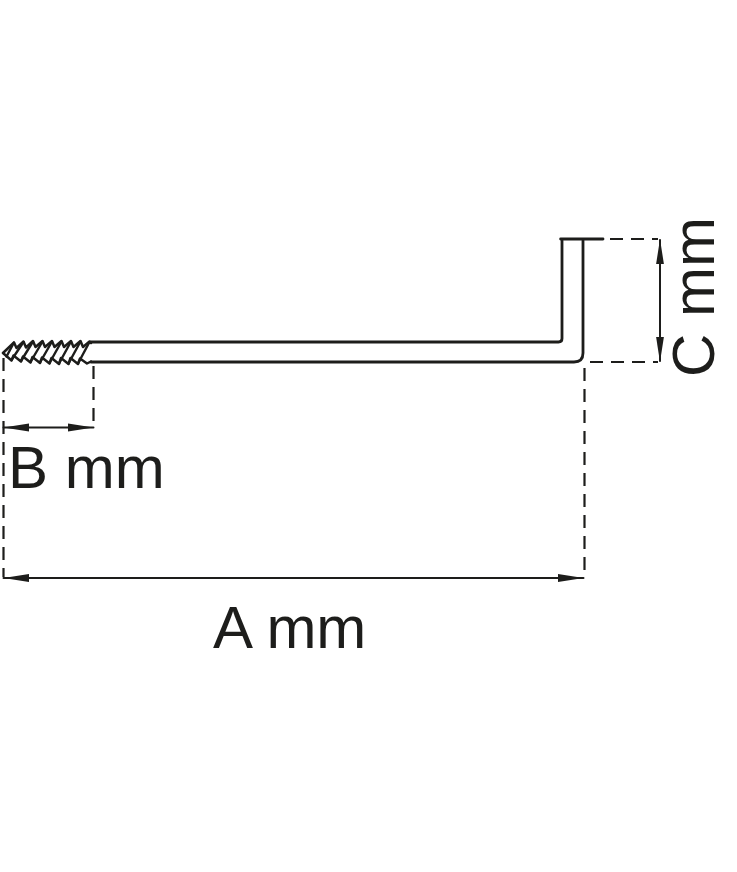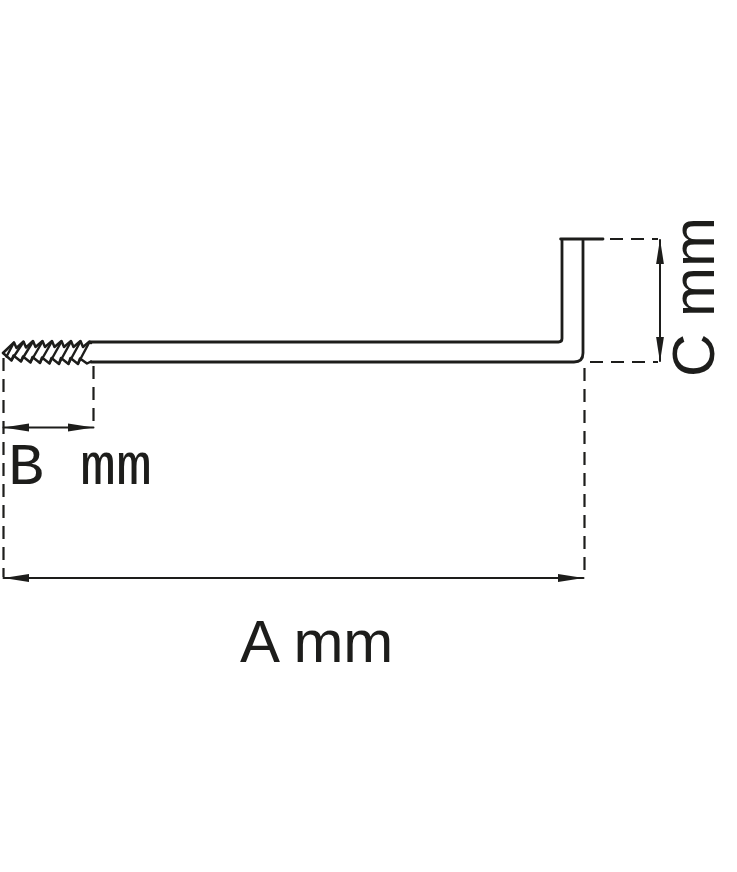--- a/index.html
+++ b/index.html
@@ -25,22 +25,22 @@
   .dim-label {
     position: absolute;
     font-size: 60px;
     line-height: 1;
     font-weight: 400;
     color: #1d1d1b;
     white-space: nowrap;
     letter-spacing: 0px;
     user-select: none;
   }
-  .dim-label-a { left: 213px; top: 612px; margin-left: 27px; }
-  .dim-label-b { left: 8px;   top: 438px; font-family: Liberation Mono, monospace; }
+  .dim-label-a { left: 213px; top: 598px; }
+  .dim-label-b { left: 8px;   top: 438px; }
   .dim-label-c {
     left: 694px;
     top: 297px;
     transform: translate(-50%, -50%) rotate(-90deg);
   }
 </style>
 </head>
 <body>
 
 <div class="canvas">

